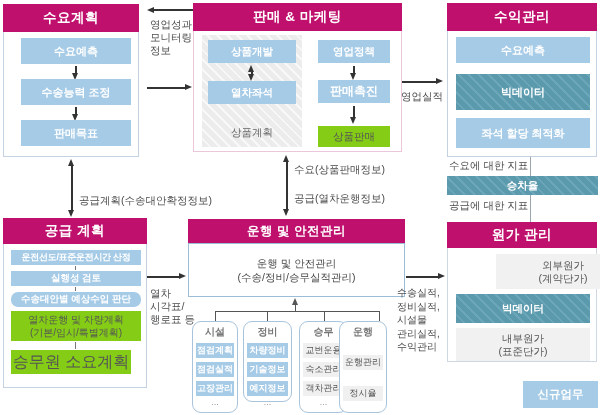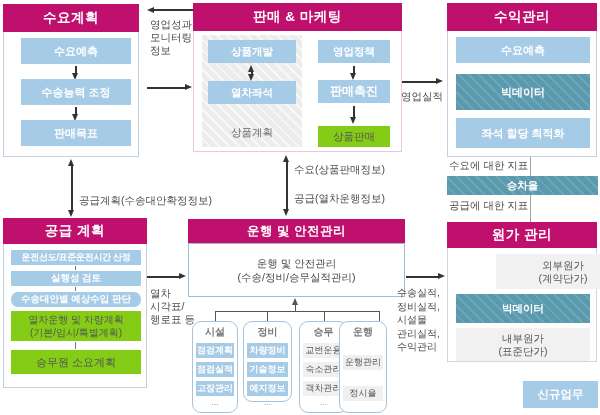--- a/index.html
+++ b/index.html
@@ -96,21 +96,21 @@
     <div class="item-blue" style="left:7px;top:31px;width:130px;height:15px;font-size:9px;letter-spacing:-0.3px;">운전선도/표준운전시간 산정</div>
     <div class="tick" style="left:71px;top:47px;height:4px;"></div>
     <div class="item-blue" style="left:7px;top:52px;width:130px;height:15px;font-size:9.5px;">실행성 검토</div>
     <div class="tick" style="left:71px;top:68px;height:4px;"></div>
     <div class="item-blue" style="left:7px;top:73px;width:130px;height:15px;font-size:9.5px;border-radius:7px;">수송대안별 예상수입 판단</div>
     <div class="item-gray two-line" style="left:7px;top:92px;width:130px;height:30px;font-size:10px;">
       <span>열차운행 및 차량계획</span>
       <span>(기본/임시/특별계획)</span>
     </div>
     <div class="tick" style="left:71px;top:123px;height:7px;"></div>
-    <div class="item-gray" style="left:7px;top:131px;width:130px;height:24px;font-size:11px;">
+    <div class="item-gray" style="left:7px;top:131px;width:120px;height:24px;font-size:16px;">
       <span>승무원 소요계획</span>
     </div>
   </div>
 
   <div class="hdr sm" style="left:188px;top:219px;width:217px;">운행 및 안전관리</div>
   <div class="abs" style="left:188px;top:243px;width:217px;height:54px;background:#fff;border:1.5px solid #9cbdd6;box-sizing:border-box;
        display:flex;flex-direction:column;align-items:center;justify-content:center;color:#444;font-size:10.5px;line-height:14px;text-align:center;">
     <span>운행 및 안전관리</span>
     <span>(수송/정비/승무실적관리)</span>
   </div>

